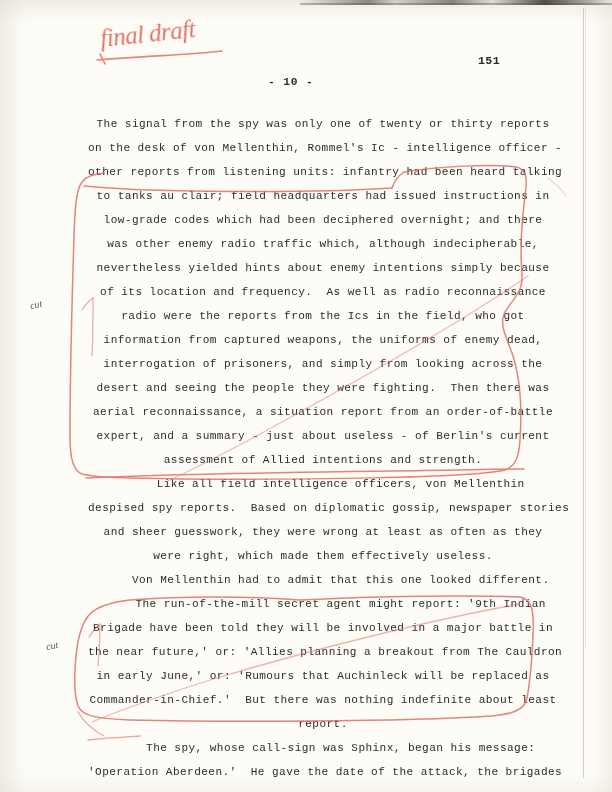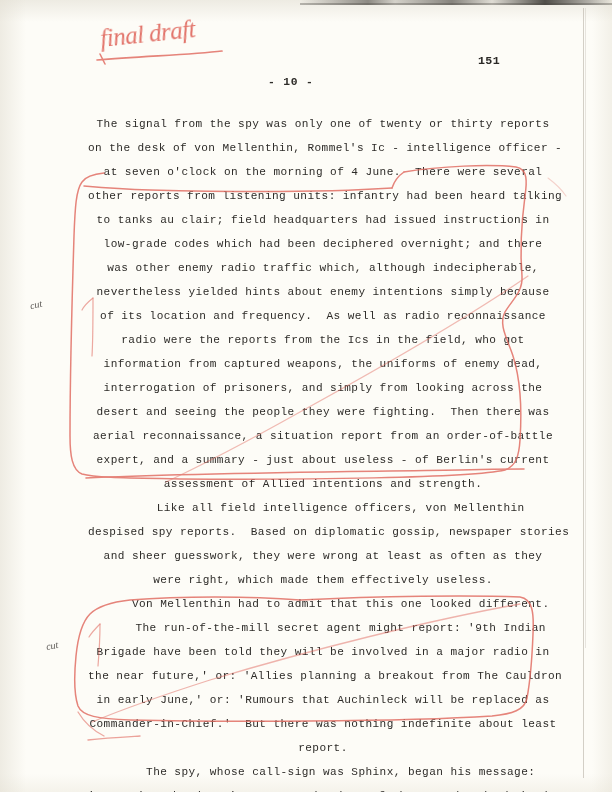--- a/index.html
+++ b/index.html
@@ -152,41 +152,40 @@
   <div id="page-edge-right"></div>
   <div id="page-edge-right2"></div>
 
   <div class="page-num">151</div>
 
   <div class="folio">- 10 -</div>
 
   <div id="body-text">
       <div class="ln">The signal from the spy was only one of twenty or thirty reports</div>
       <div class="ln">on the desk of von Mellenthin, Rommel's Ic - intelligence officer -</div>
-      <div class="ln">at seven o'clock on the morning of 4 June.  There were several</div>
       <div class="ln">other reports from listening units: infantry had been heard talking</div>
       <div class="ln">to tanks au clair; field headquarters had issued instructions in</div>
       <div class="ln">low-grade codes which had been deciphered overnight; and there</div>
       <div class="ln">was other enemy radio traffic which, although indecipherable,</div>
       <div class="ln">nevertheless yielded hints about enemy intentions simply because</div>
       <div class="ln">of its location and frequency.  As well as radio reconnaissance</div>
       <div class="ln">radio were the reports from the Ics in the field, who got</div>
       <div class="ln">information from captured weapons, the uniforms of enemy dead,</div>
       <div class="ln">interrogation of prisoners, and simply from looking across the</div>
       <div class="ln">desert and <span class="u">seeing</span> the people they were fighting.  Then there was</div>
       <div class="ln">aerial reconnaissance, a situation report from an order-of-battle</div>
       <div class="ln">expert, and a summary - just about useless - of Berlin's current</div>
       <div class="ln">assessment of Allied intentions and strength.</div>
       <div class="ln">     Like all field intelligence officers, von Mellenthin</div>
       <div class="ln">despised spy reports.  Based on diplomatic gossip, newspaper stories</div>
       <div class="ln">and sheer guesswork, they were wrong at least as often as they</div>
       <div class="ln">were right, which made them effectively useless.</div>
       <div class="ln">     Von Mellenthin had to admit that this one <span class="u">looked</span> different.</div>
       <div class="ln">     The run-of-the-mill secret agent might report: '9th Indian</div>
-      <div class="ln">Brigade have been told they will be involved in a major radio in</div>
+      <div class="ln">Brigade have been told they will be involved in a major battle in</div>
       <div class="ln">the near future,' or: 'Allies planning a breakout from The Cauldron</div>
       <div class="ln">in early June,' or: 'Rumours that Auchinleck will be replaced as</div>
       <div class="ln">Commander-in-Chief.'  But there was nothing indefinite about least</div>
       <div class="ln">report.</div>
       <div class="ln">     The spy, whose call-sign was Sphinx, began his message:</div>
       <div class="ln">'Operation Aberdeen.'  He gave the date of the attack, the brigades</div>
     </div>
 
   <div id="ink">
     <svg class="ink-svg" width="612" height="792" viewBox="0 0 612 792">

